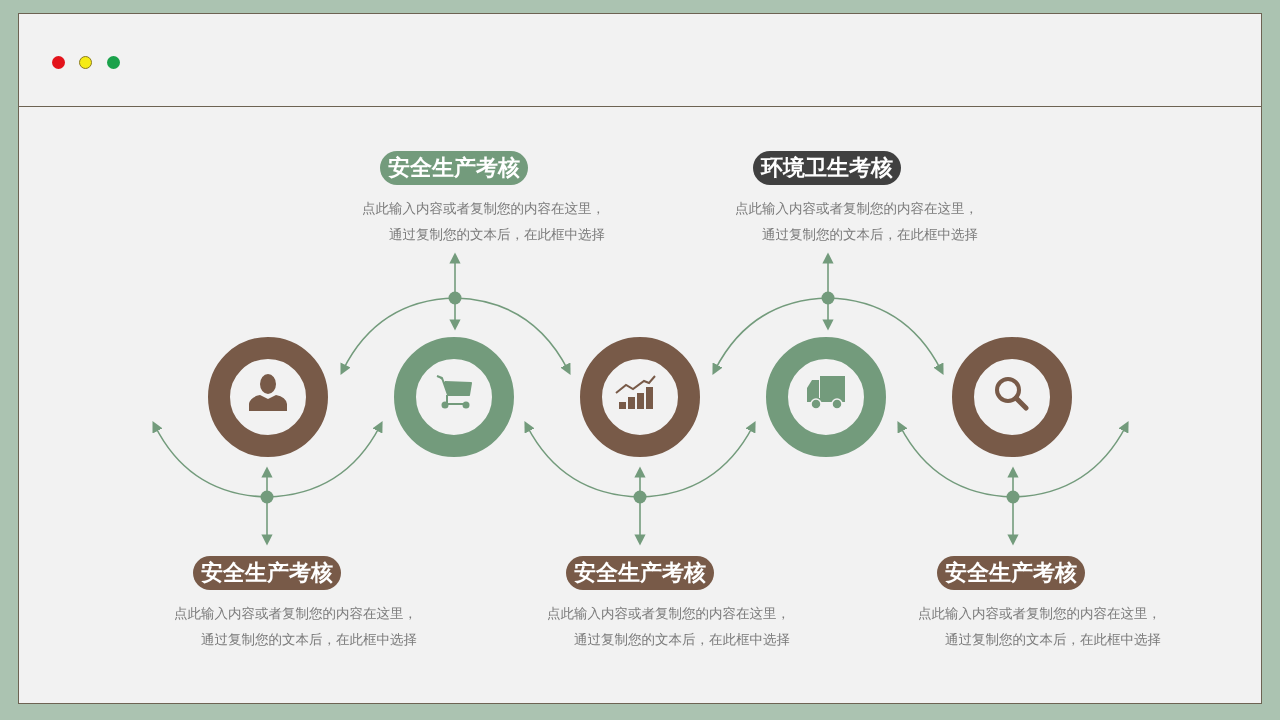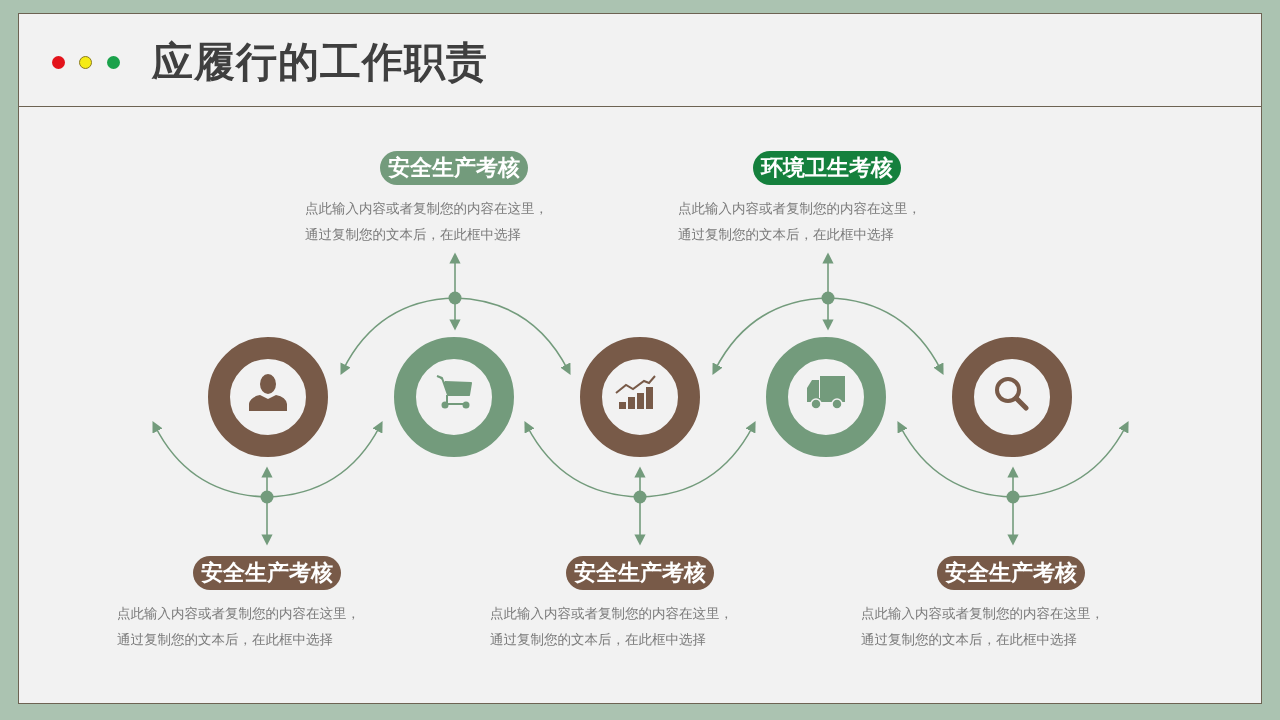--- a/index.html
+++ b/index.html
@@ -7,30 +7,29 @@
          font-family:"DejaVu Sans","Liberation Sans",sans-serif; }
   .slide { position:absolute; left:18px; top:13px; width:1244px; height:691px; background:#f2f2f2;
            border:1px solid #6d6353; box-sizing:border-box; }
   .header-rule { position:absolute; left:0; top:92px; width:100%; height:1px; background:#6d6353; }
   .dot { position:absolute; top:42px; width:13px; height:13px; border-radius:50%; box-sizing:border-box; }
   .title { position:absolute; left:133px; top:22px; font-size:41px; font-weight:bold; color:#3f3f3f;
            letter-spacing:1px; line-height:52px; }
   svg.diagram { position:absolute; left:0; top:0; }
   .pill { position:absolute; height:34px; border-radius:17px; color:#fff; font-weight:bold;
           font-size:22px; line-height:34px; text-align:center; width:148px; }
-  .desc { position:absolute; width:300px; text-align:left; color:#7a7a7a; font-size:13.5px; line-height:26px; }
+  .desc { position:absolute; width:300px; text-align:right; color:#7a7a7a; font-size:13.5px; line-height:26px; }
 </style>
 </head>
 <body>
 
 <div class="slide">
   <span class="dot" style="left:33px;background:#e3131b;"></span>
   <span class="dot" style="left:60px;background:#f5eb16;border:1px solid #8a7a20;"></span>
   <span class="dot" style="left:88px;background:#1aa24b;"></span>
-  <div class="title">应履行的工作职责</div>
   <div class="header-rule"></div>
 </div>
 
 <svg class="diagram" width="1280" height="720" viewBox="0 0 1280 720">
   <defs>
     <marker id="ah" viewBox="0 0 10 10" refX="5" refY="5" markerWidth="7" markerHeight="7" orient="auto-start-reverse">
       <path d="M0,0 L10,5 L0,10 z" fill="#739b7c"></path>
     </marker>
   </defs>
   <g fill="none" stroke="#739b7c" stroke-width="1.6">
@@ -120,21 +119,21 @@
     </g>
   </g>
 </svg>
 
 <div class="pill" style="left:380px;top:151px;background:#739b7c;">安全生产考核</div>
 <div class="desc" style="left:305px;top:195px;">
   <div>点此输入内容或者复制您的内容在这里，</div>
   <div>通过复制您的文本后，在此框中选择</div>
 </div>
 
-<div class="pill" style="left:753px;top:151px;background:#15803d;">环境卫生考核</div>
+<div class="pill" style="left:753px;top:151px;background:#404040;">环境卫生考核</div>
 <div class="desc" style="left:678px;top:195px;">
   <div>点此输入内容或者复制您的内容在这里，</div>
   <div>通过复制您的文本后，在此框中选择</div>
 </div>
 
 <div class="pill" style="left:193px;top:556px;background:#785a48;">安全生产考核</div>
 <div class="desc" style="left:117px;top:600px;">
   <div>点此输入内容或者复制您的内容在这里，</div>
   <div>通过复制您的文本后，在此框中选择</div>
 </div>

